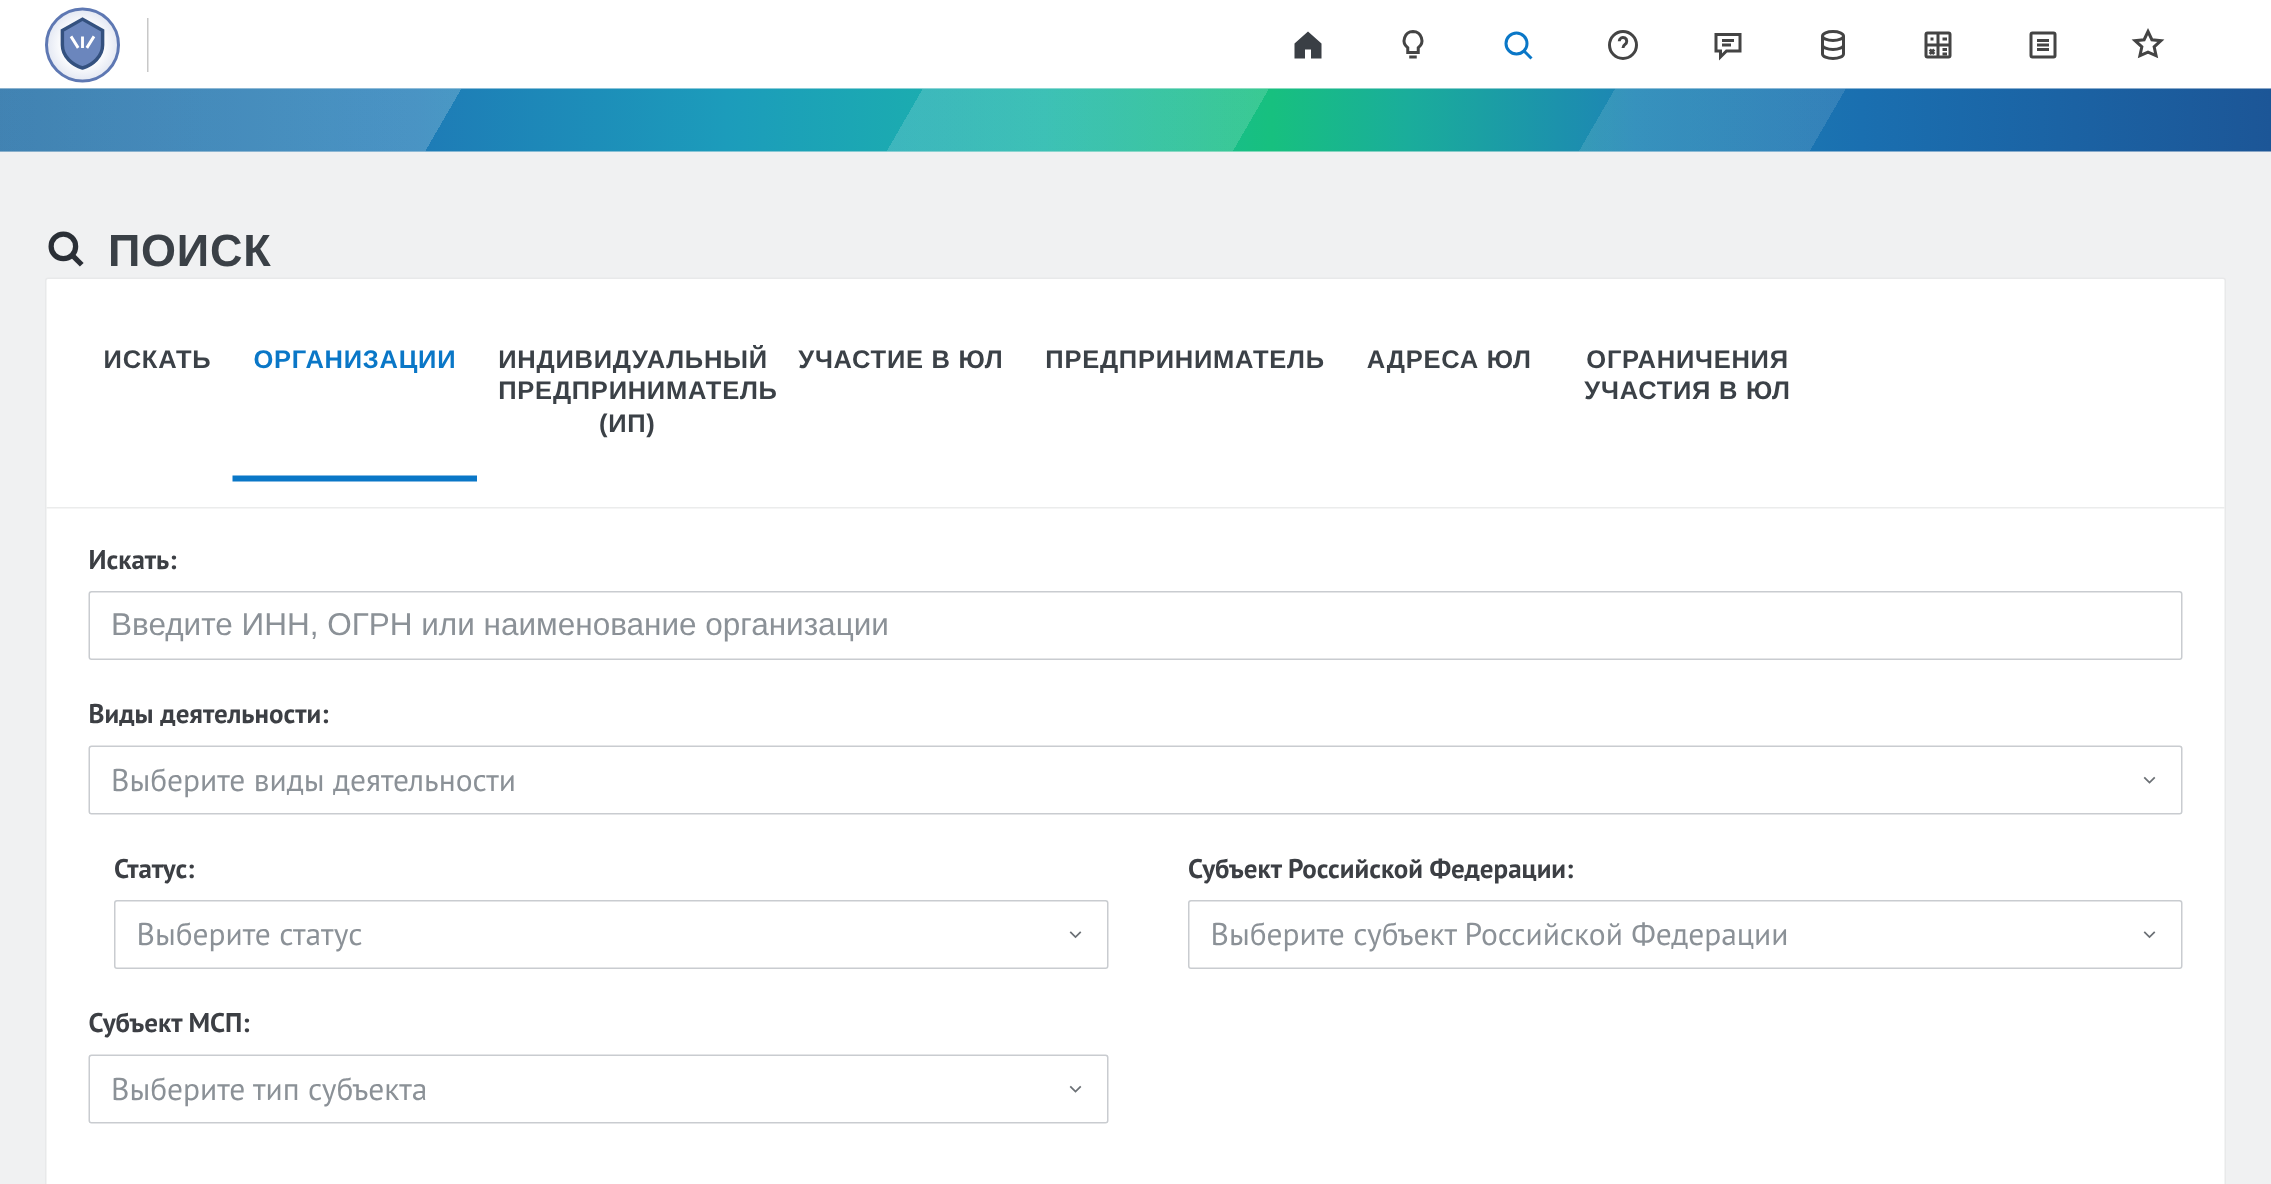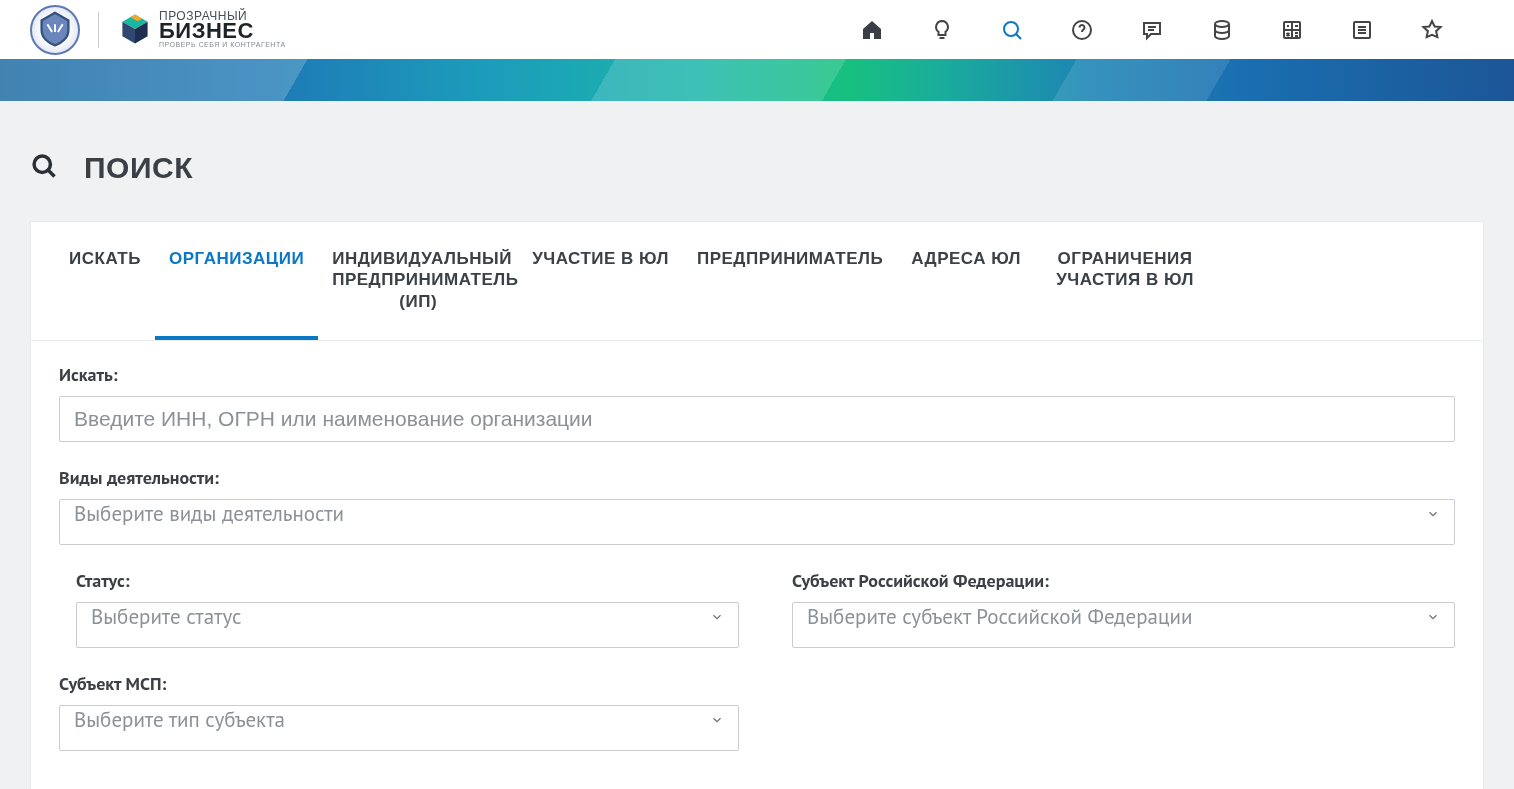--- a/index.html
+++ b/index.html
@@ -76,39 +76,39 @@
       linear-gradient(120deg, rgba(255,255,255,0.10) 0 20%, transparent 20% 40%,
         rgba(255,255,255,0.08) 40% 55%, transparent 55% 70%,
         rgba(255,255,255,0.06) 70% 80%, transparent 80% 100%);
   }
 
   
   .main {
     padding:50px 30px 40px 30px;
   }
   .page-title-row{
-    display:flex; align-items:center; gap:26px; margin-bottom:36px;
+    display:flex; align-items:center; gap:14px; 
   }
   .page-title-row svg{ width:28px;height:28px; stroke:#2a2f36; stroke-width:3; fill:none;}
   .page-title {
     font-family:"Arial Narrow",Arial,sans-serif;
     font-size:30px; font-weight:800; color:#3a4046; letter-spacing:.5px;
   }
 
   .card {
     background:#fff;
     border:1px solid #e8e9ea;
     border-radius:2px;
   }
 
   
   .tabs {
     display:flex;
     border-bottom:1px solid #ebecec;
-    padding:0 24px;
+    padding:17px 24px;
   }
   .tab {
     font-family:"Arial Narrow",Arial,sans-serif;
     font-size:17px;
     font-weight:700;
     color:#3b4147;
     text-align:center;
     padding:26px 14px 24px;
     min-width:100px;
     cursor:pointer;
@@ -135,21 +135,21 @@
     font-size:21px;
     padding:0 14px;
     color:#333;
     border-radius:2px;
     outline:none;
   }
   .text-input::placeholder, .select-input.placeholder{
     color:#8b9197;
   }
   .select-input{
-    display:flex; justify-content:space-between;
+    display:flex; align-items:center; justify-content:space-between;
     cursor:pointer;
   }
   .select-input .chev svg{ width:14px;height:14px; stroke:#6b7075; stroke-width:2; fill:none;}
 
   .row2{
     display:flex; gap:36px;
   }
   .row2 > .field { flex:1;margin-left:17px; }
 
   .half{ width:calc(50% - 18px); }
@@ -163,35 +163,20 @@
 
 <div class="header">
   <div class="logo-block">
     <div class="logo-emblem">
       <svg viewBox="0 0 24 24">
           <path d="M12 3 L5 7 v5 c0 4 3.5 7 7 8 3.5-1 7-4 7-8 V7 Z" fill="#6b86bd" stroke="#34517f" stroke-width="1.2"></path>
           <path d="M8 9 l2.5 4 M12 9 l0 4 M16 9 l-2.5 4" stroke="#fff" stroke-width="1" fill="none"></path>
         </svg>
     </div>
     <div class="logo-divider"></div>
-    <div class="logo-text-block">
-      <div class="logo-cube">
-        <svg viewBox="0 0 40 40">
-          <polygon points="20,4 34,12 20,20 6,12" fill="#16b8a0"></polygon>
-          <polygon points="6,12 20,20 20,36 6,28" fill="#2e4870"></polygon>
-          <polygon points="34,12 20,20 20,36 34,28" fill="#1f2d50"></polygon>
-          <polygon points="20,4 28,8.5 23,11.5 15,7" fill="#f4a62a"></polygon>
-        </svg>
-      </div>
-      <div class="logo-title">
-        <div class="line1">ПРОЗРАЧНЫЙ</div>
-        <div class="line2">БИЗНЕС</div>
-        <span class="line3">ПРОВЕРЬ СЕБЯ И КОНТРАГЕНТА</span>
-      </div>
-    </div>
   </div>
 
   <div class="nav-icons">
     <span class="icon solid">
       <svg viewBox="0 0 24 24">
           <path d="M3 11 L12 3 L21 11 V21 H14 V15 H10 V21 H3 Z" fill="#3a3f45"></path>
         </svg>
     </span>
     <span class="icon">
       <svg viewBox="0 0 24 24">

